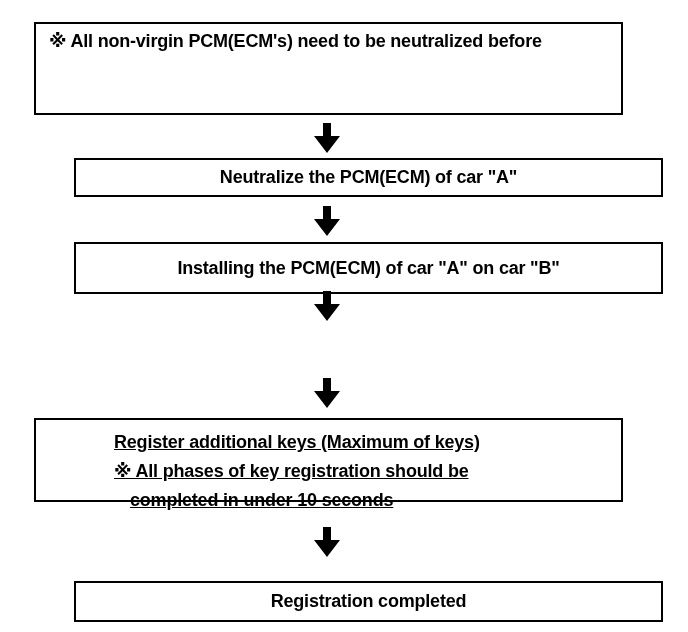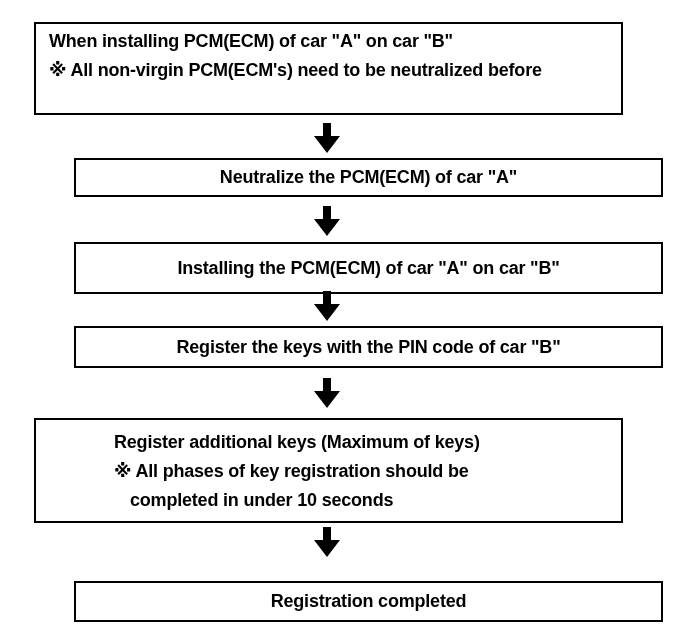--- a/index.html
+++ b/index.html
@@ -39,21 +39,21 @@
     display: flex;
     align-items: center;
     justify-content: center;
     text-align: center;
     margin-left: 40px;
   }
   .box-2 { top: 158px; height: 39px; }
   .box-3 { top: 242px; height: 52px; }
   .box-4 { top: 326px; height: 42px; }
   
-  .box-5 { top: 418px; height: 105px; padding: 8px 4px 0 78px; }
+  .box-5 { top: 418px; height: 84px; padding: 8px 4px 0 78px; text-decoration: underline; }
   .box-5 .indent { padding-left: 16px; }
   .box-6 { top: 581px; height: 41px; }
   
   .arrow {
     position: absolute;
     left: 314px;
     width: 26px;
     height: 30px;
   }
   .arrow-1 { top: 123px; }
@@ -61,21 +61,20 @@
   .arrow-3 { top: 291px; }
   .arrow-4 { top: 378px; }
   .arrow-5 { top: 527px; }
 </style>
 </head>
 <body>
 
 <div class="canvas">
 
   <div class="box box-1">
-    <div class="line">When installing PCM(ECM) of car "A" on car "B"</div>
     <div class="line">※ All non-virgin PCM(ECM's) need to be neutralized before</div>
   </div>
 
   <svg class="arrow arrow-1" viewBox="0 0 26 30" xmlns="http://www.w3.org/2000/svg">
     <path d="M9 0 H17 V13 H26 L13 30 L0 13 H9 Z" fill="#000000"></path>
   </svg>
 
   <div class="box center-box box-2">
     <div class="line">Neutralize the PCM(ECM) of car "A"</div>
   </div>
@@ -85,23 +84,20 @@
   </svg>
 
   <div class="box center-box box-3">
     <div class="line">Installing the PCM(ECM) of car "A" on car "B"</div>
   </div>
 
   <svg class="arrow arrow-3" viewBox="0 0 26 30" xmlns="http://www.w3.org/2000/svg">
     <path d="M9 0 H17 V13 H26 L13 30 L0 13 H9 Z" fill="#000000"></path>
   </svg>
 
-  <div class="box center-box box-4">
-    <div class="line">Register the keys with the PIN code of car "B"</div>
-  </div>
 
   <svg class="arrow arrow-4" viewBox="0 0 26 30" xmlns="http://www.w3.org/2000/svg">
     <path d="M9 0 H17 V13 H26 L13 30 L0 13 H9 Z" fill="#000000"></path>
   </svg>
 
   <div class="box box-5">
     <div class="line">Register additional keys (Maximum of keys)</div>
     <div class="line">※ All phases of key registration should be</div>
     <div class="line indent">completed in under 10 seconds</div>
   </div>

